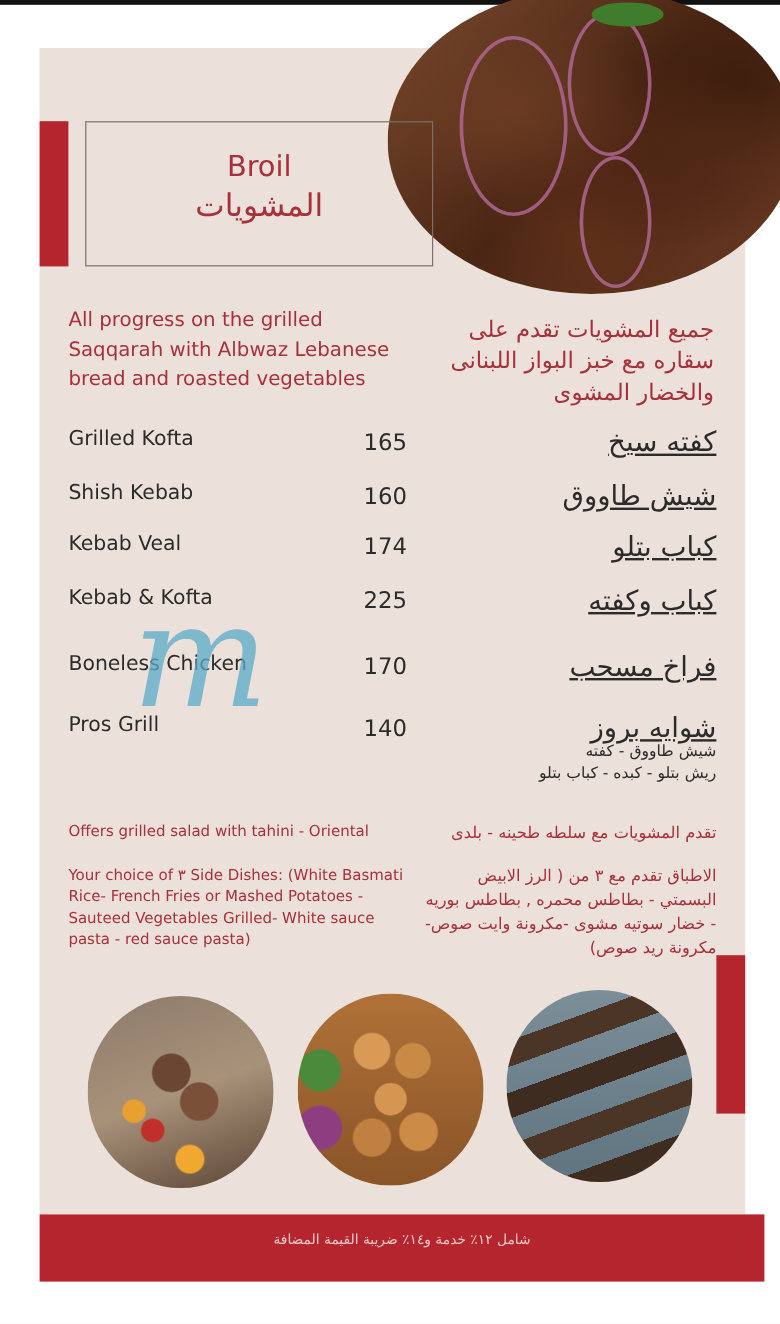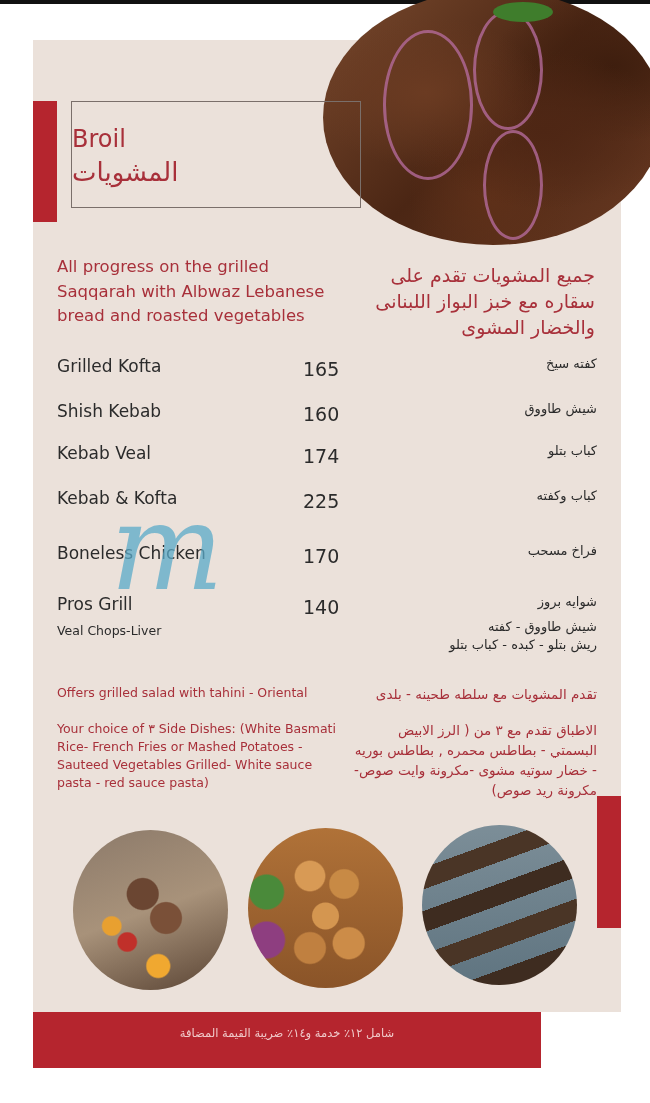--- a/index.html
+++ b/index.html
@@ -2,39 +2,39 @@
 <html><head>
   <meta charset="utf-8">
   <style>
     * { margin: 0; padding: 0; box-sizing: border-box; }
     html, body { width: 650px; height: 1103px; background: #ffffff; overflow: hidden; }
     body { position: relative; font-family: "DejaVu Sans", sans-serif; }
     .topbar { position: absolute; left: 0; top: 0; width: 650px; height: 4px; background: #111; }
     .card { position: absolute; left: 33px; top: 40px; width: 588px; height: 972px; background: #ebe1da; }
     .accent-left { position: absolute; left: 33px; top: 101px; width: 24px; height: 121px; background: #b5252e; }
     .accent-right { position: absolute; left: 597px; top: 796px; width: 24px; height: 132px; background: #b5252e; }
-    .title-box { position: absolute; left: 71px; top: 101px; width: 290px; height: 107px; border: 1.5px solid #7a6f6a; text-align: left; color: #a8303a; }
+    .title-box { position: absolute; left: 71px; top: 101px; width: 290px; height: 121px; border: 1.5px solid #7a6f6a; text-align: center; color: #a8303a; }
     .title-en { font-family: "DejaVu Sans", sans-serif; font-size: 24px; margin-top: 22px; line-height: 30px; }
     .title-ar { font-family: "DejaVu Sans", sans-serif; font-size: 26px; line-height: 36px; direction: rtl; }
     .hero-img { position: absolute; left: 323px; top: -10px; width: 340px; height: 255px; border-radius: 50%;
       background:
         radial-gradient(ellipse at 30% 40%, #6b3b22 0%, transparent 35%),
         radial-gradient(ellipse at 65% 55%, #4e2614 0%, transparent 40%),
         radial-gradient(ellipse at 50% 80%, #5e3019 0%, transparent 35%),
         radial-gradient(ellipse at 85% 30%, #3e1e0e 0%, transparent 30%),
         linear-gradient(135deg, #7a4a2e 0%, #4b2614 50%, #6a3a22 100%);
       overflow: hidden; }
     .onion { position: absolute; border: 3px solid #b36a9a; border-radius: 50%; opacity: .8; }
     .herb { position: absolute; width: 60px; height: 20px; background: #3f7d2c; border-radius: 50%; }
     .intro-en { position: absolute; left: 57px; top: 255px; width: 290px; font-size: 16.5px; line-height: 24.5px; color: #a8303a; }
     .intro-ar { position: absolute; left: 355px; top: 262px; width: 240px; font-size: 19px; line-height: 26px; color: #a8303a; direction: rtl; text-align: right; }
     .item { position: absolute; left: 57px; width: 540px; height: 28px; color: #2b2b2b; }
     .item .en { position: absolute; left: 0; top: 0; font-size: 17px; }
     .item .price { position: absolute; left: 246px; top: 2px; font-size: 19px; }
-    .item .ar { position: absolute; right: 0; top: 0; font-size: 13px; direction: rtl; text-align: right; }
+    .item .ar { position: absolute; right: 0; top: 0; font-size: 23px; direction: rtl; text-align: right; text-decoration: underline; }
     .sub-en { position: absolute; left: 57px; top: 622px; font-size: 12.5px; line-height: 18px; color: #2b2b2b; }
     .sub-ar { position: absolute; right: 53px; top: 618px; font-size: 13px; line-height: 18px; color: #2b2b2b; direction: rtl; text-align: right; }
     .note-en { position: absolute; left: 57px; width: 290px; font-size: 12.5px; line-height: 18px; color: #a8303a; }
     .note-ar { position: absolute; right: 53px; width: 250px; font-size: 13.5px; line-height: 20px; color: #a8303a; direction: rtl; text-align: right; }
     .dish { position: absolute; width: 155px; height: 160px; border-radius: 50%; overflow: hidden; }
     .dish1 { left: 73px; top: 830px; background:
       radial-gradient(circle at 45% 40%, #6b4632 0 12%, transparent 13%),
       radial-gradient(circle at 60% 55%, #7a5038 0 12%, transparent 13%),
       radial-gradient(circle at 35% 70%, #c0302a 0 6%, transparent 7%),
       radial-gradient(circle at 55% 85%, #f0a830 0 7%, transparent 8%),
@@ -45,21 +45,21 @@
       radial-gradient(circle at 62% 35%, #c88a45 0 10%, transparent 11%),
       radial-gradient(circle at 50% 55%, #d49650 0 11%, transparent 12%),
       radial-gradient(circle at 40% 75%, #c08040 0 10%, transparent 11%),
       radial-gradient(circle at 65% 72%, #cc8c48 0 10%, transparent 11%),
       radial-gradient(circle at 12% 40%, #4a8a3a 0 10%, transparent 11%),
       radial-gradient(circle at 12% 70%, #8e3e80 0 10%, transparent 11%),
       linear-gradient(180deg, #b07238 0%, #8a5428 100%); }
     .dish3 { left: 422px; top: 825px; background:
       linear-gradient(160deg, transparent 20%, #4a3526 20% 30%, transparent 30% 40%, #3e2c20 40% 50%, transparent 50% 60%, #4a3526 60% 70%, transparent 70% 80%, #3e2c20 80% 90%, transparent 90%),
       linear-gradient(180deg, #7c8e98 0%, #5f7480 100%); }
-    .footer { position: absolute; left: 33px; top: 1012px; width: 508px; height: 56px; background: #b5252e; text-align: center; color: #f0c9c9; }
+    .footer { position: absolute; left: 33px; top: 1012px; width: 604px; height: 56px; background: #b5252e; text-align: center; color: #f0c9c9; }
     .footer .ar { font-size: 11.5px; margin-top: 14px; direction: rtl; line-height: 14px; }
     .footer .en { font-size: 10px; font-weight: bold; line-height: 14px; letter-spacing: .2px; }
     .watermark { position: absolute; left: 100px; top: 488px; width: 450px; height: 130px; pointer-events: none; }
     .wm-m { position: absolute; left: 10px; top: 0; font-family: "DejaVu Serif", serif; font-size: 120px; font-style: italic; color: rgba(90,170,200,.75); line-height: 120px; }
     .wm-text { position: absolute; left: 125px; top: 60px; font-family: "DejaVu Serif", serif; font-size: 38px; font-style: italic; color: rgba(255,255,255,.65); -webkit-text-stroke: 1px rgba(120,140,150,.7); letter-spacing: 1px; }
   </style>
 </head>
 <body>
 
 <div class="topbar"></div>
@@ -108,21 +108,20 @@
   <span class="price">170</span>
   <span class="ar">فراخ مسحب</span>
 </div>
 <div class="item" style="top:594px;">
   <span class="en">Pros Grill</span>
   <span class="price">140</span>
   <span class="ar">شوايه بروز</span>
 </div>
 
 <div class="sub-en">
-  <div>Veal Chops-Liver</div>
 </div>
 <div class="sub-ar">
   <div>شيش طاووق - كفته</div>
   <div>ريش بتلو - كبده - كباب بتلو</div>
 </div>
 
 <div class="note-en" style="top:684px;">Offers grilled salad with tahini - Oriental</div>
 <div class="note-ar" style="top:684px;">تقدم المشويات مع سلطه طحينه - بلدى</div>
 <div class="note-en" style="top:720px;">Your choice of ٣ Side Dishes:  (White Basmati Rice- French Fries or Mashed Potatoes -Sauteed Vegetables Grilled- White sauce pasta - red sauce pasta)</div>
 <div class="note-ar" style="top:720px;">الاطباق تقدم مع ٣ من ( الرز الابيض البسمتي - بطاطس محمره , بطاطس بوريه - خضار سوتيه مشوى -مكرونة وايت صوص- مكرونة ريد صوص)</div>

